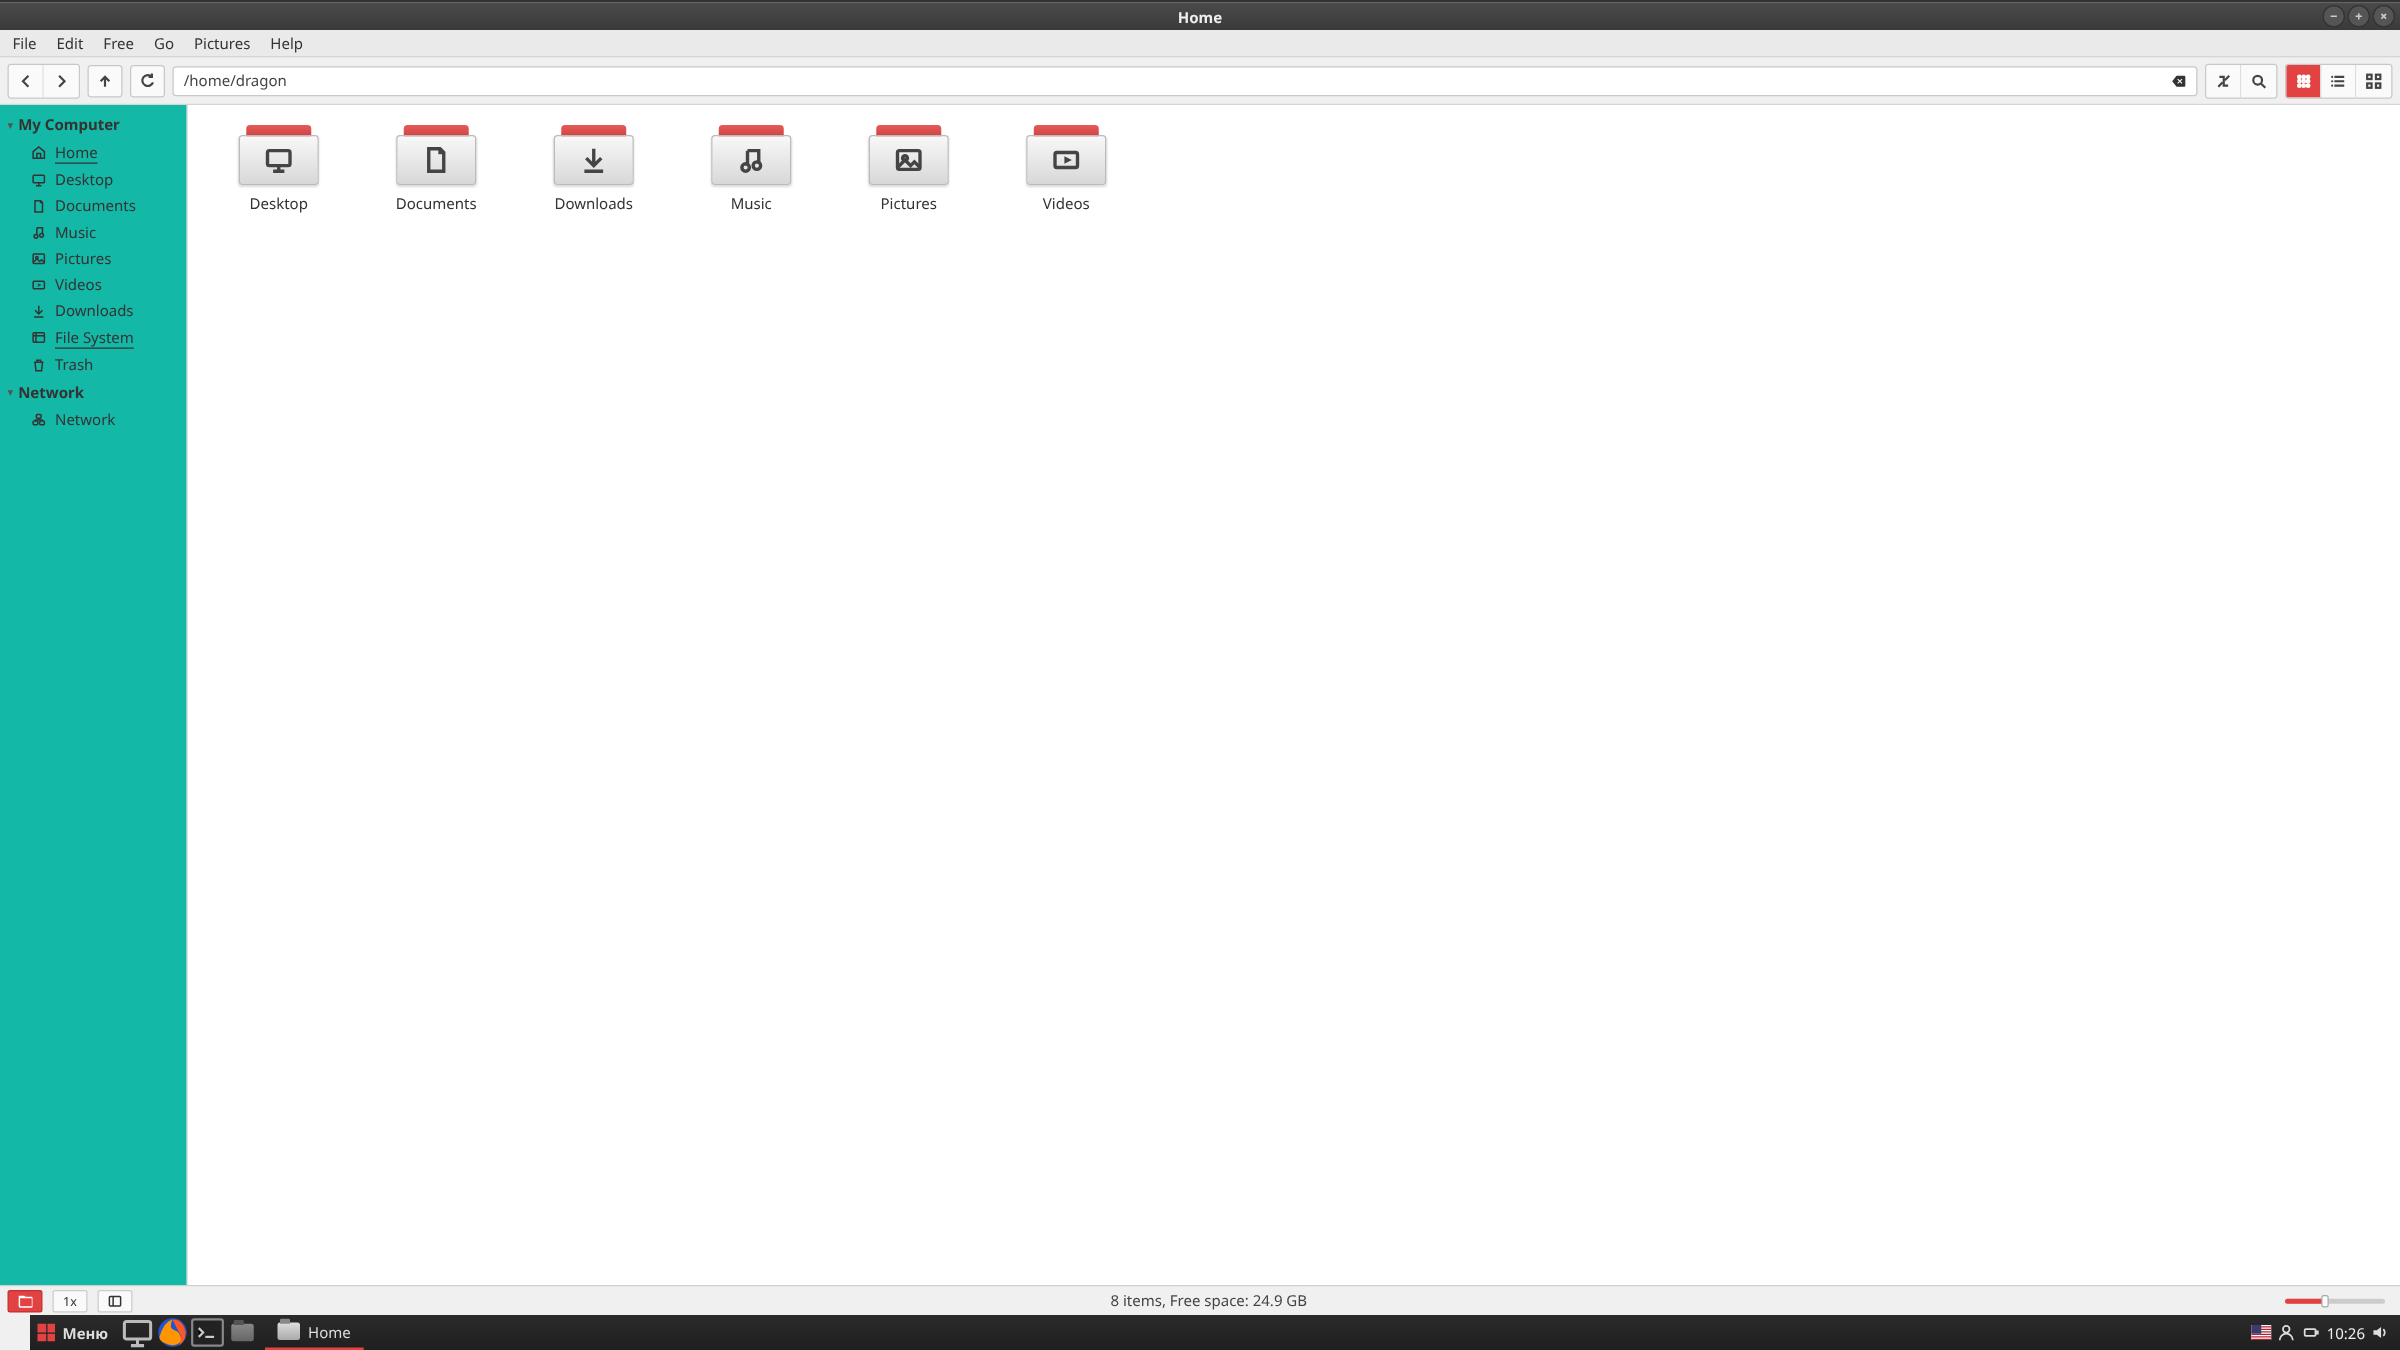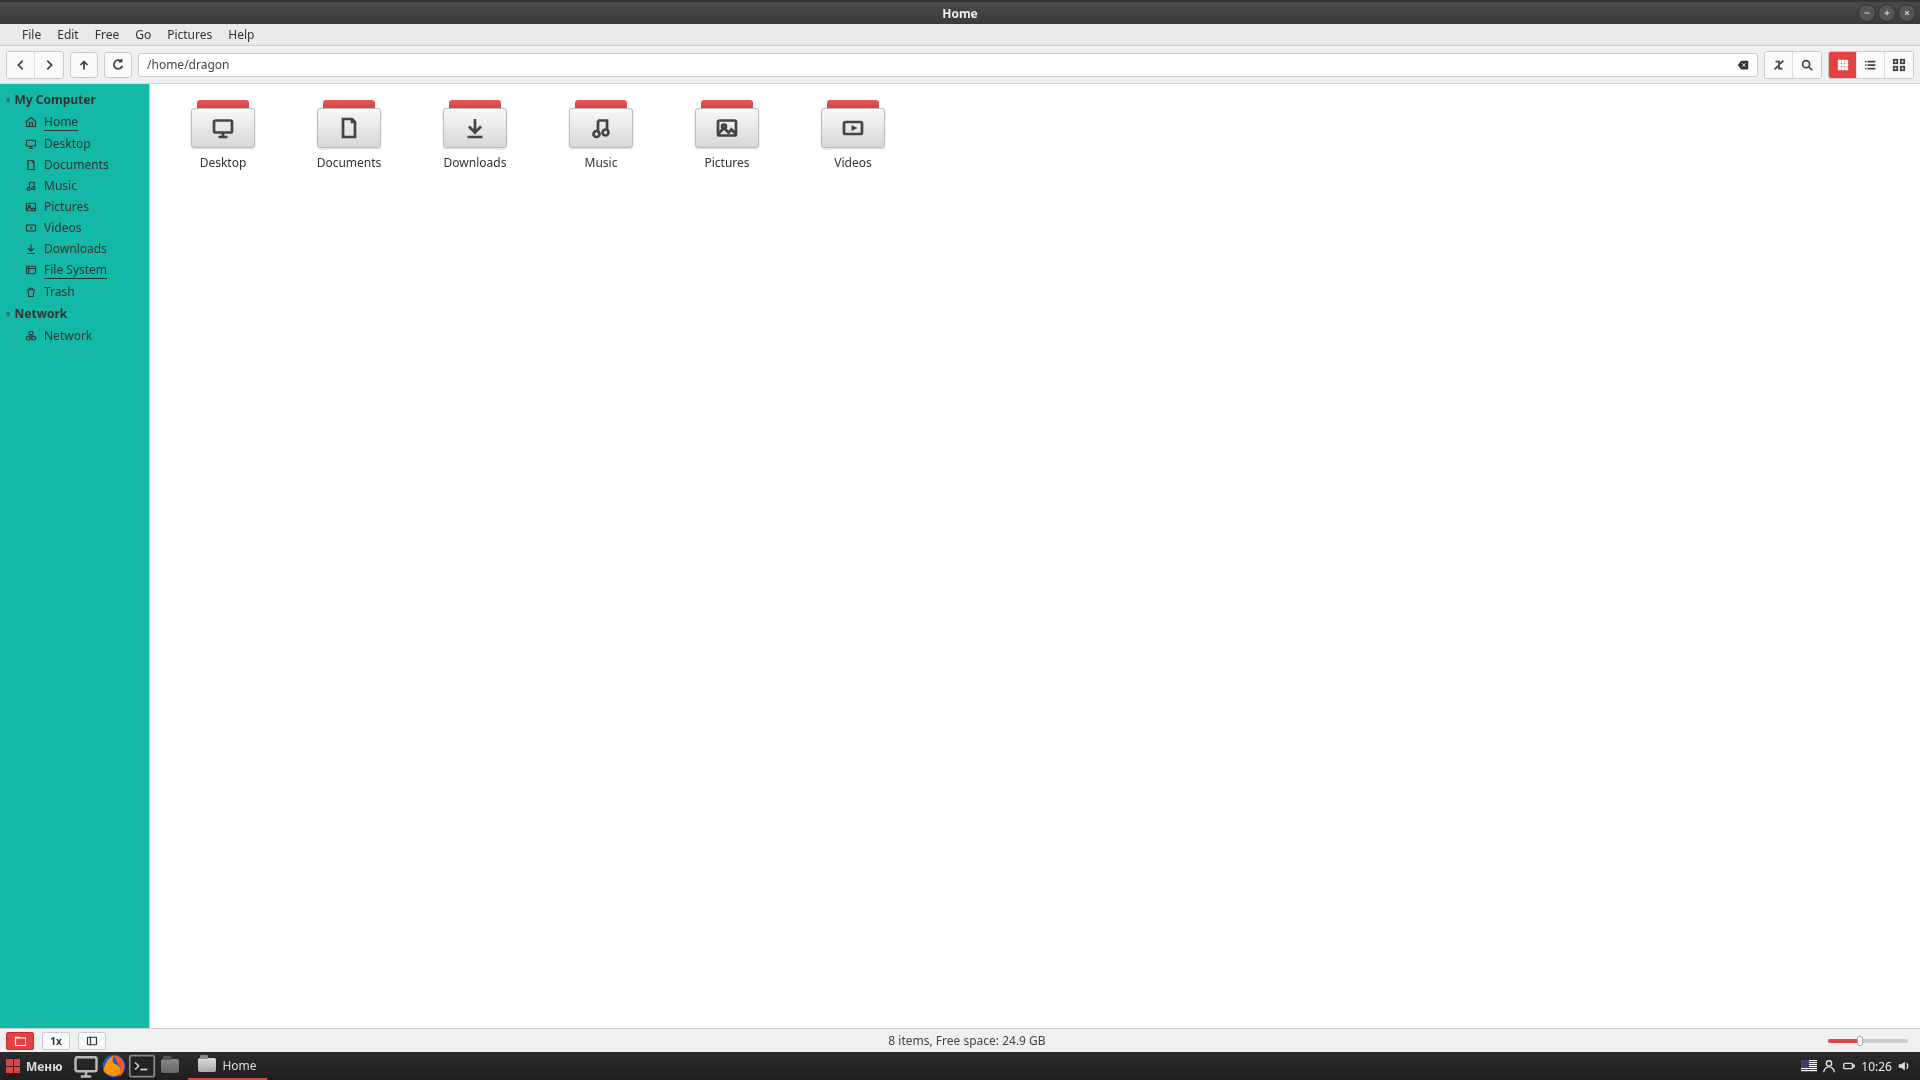--- a/index.html
+++ b/index.html
@@ -6,21 +6,21 @@
   html, body { width: 1920px; height: 1080px; overflow: hidden; background: #f0f0f0; }
   body { display: flex; flex-direction: column; }
 
   
   .titlebar { height: 24px; background: linear-gradient(#4a4a4a,#3a3a3a); color: #eee; display: flex; align-items: center; justify-content: center; position: relative; font-size: 12px; font-weight: bold; border-top: 2px solid #333; }
   .titlebar .win-controls { position: absolute; right: 4px; top: 2px; display: flex; gap: 2px; }
   .win-btn { width: 18px; height: 18px; background: #555; border-radius: 50%; color: #ccc; display: flex; align-items: center; justify-content: center; font-size: 11px; cursor: pointer; border:1px solid #333;}
   .win-btn svg { width: 10px; height: 10px; }
 
   
-  .menubar { height: 22px; background: #eaeaea; border-bottom: 1px solid #d0d0d0; display: flex; align-items: center; font-size: 12px; color: #333; padding: 0 14px; }
+  .menubar { height: 22px; background: #eaeaea; border-bottom: 1px solid #d0d0d0; display: flex; align-items: center; font-size: 12px; color: #333; padding: 0 2px; }
   .menubar span { padding: 3px 8px; cursor: pointer; }
 
   
   .toolbar { height: 38px; background: #f0f0f0; display: flex; align-items: center; padding: 0 6px; gap: 6px; border-bottom: 1px solid #d6d6d6; }
   .btn-group { display: flex; border: 1px solid #c8c8c8; border-radius: 3px; overflow: hidden; }
   .tool-btn { width: 28px; height: 26px; background: #fafafa; display: flex; align-items: center; justify-content: center; cursor: pointer; border-right: 1px solid #ddd; }
   .tool-btn:last-child { border-right: none; }
   .tool-btn.standalone { border: 1px solid #c8c8c8; border-radius: 3px; }
   .tool-btn.active { background: #e24242; color: #fff; }
   .tool-btn svg { width: 14px; height: 14px; stroke: #444; fill: none; stroke-width: 2; }
@@ -42,29 +42,29 @@
   .content { flex: 1; background: #fff; padding: 10px 0 0 10px; display: flex; flex-wrap: wrap; align-content: flex-start; gap: 0; overflow:auto;}
   .folder-item { width: 126px; display: flex; flex-direction: column; align-items: center; padding: 6px 0; font-size: 12px; color: #333; cursor:pointer; }
   .folder-icon { width: 64px; height: 48px; position: relative; margin-bottom: 6px;}
   .folder-back { position:absolute; left:6px; top:0; width:52px; height:12px; background:linear-gradient(#e65a5a,#c83c3c); border-radius:3px 3px 0 0;}
   .folder-front { position:absolute; left:0; top:8px; width:64px; height:40px; background:linear-gradient(#f8f8f8,#d8d8d8); border:1px solid #bbb; border-radius:3px; display:flex; align-items:center; justify-content:center; box-shadow: 0 1px 2px rgba(0,0,0,0.15);}
   .folder-front svg { width: 24px; height: 24px; stroke:#444; fill:none; stroke-width:1.8; }
 
   
   .statusbar { height: 24px; background: #f0f0f0; border-top: 1px solid #d0d0d0; display: flex; align-items: center; font-size: 12px; color: #444; padding: 0 6px; }
   .statusbar .left-btns { display: flex; gap: 8px; align-items:center; }
-  .status-btn { width: 28px; height: 18px; border: 1px solid #ccc; border-radius: 2px; background:#fafafa; display:flex; align-items:center; justify-content:center; cursor:pointer; font-size:10px; color:#333;font-weight:bold;}
+  .status-btn { width: 28px; height: 18px; border: 1px solid #ccc; border-radius: 2px; background:#fafafa; display:flex; align-items:center; justify-content:center; cursor:pointer; font-size:10px; color:#333;}
   .status-btn.red { background:#e24242; border-color:#c03030; color:#fff;}
   .statusbar .center { flex:1; text-align:center; }
   .slider { width: 80px; height: 4px; background: #ccc; border-radius: 2px; position: relative; margin-left:auto; margin-right:6px;}
   .slider .fill { position:absolute; left:0; top:0; height:100%; width:40%; background:#e24242; border-radius:2px;}
   .slider .thumb { position:absolute; left:40%; top:-3px; width:6px; height:10px; background:#fafafa; border:1px solid #aaa; border-radius:2px; transform:translateX(-50%);}
 
   
-  .taskbar { height: 28px; background: linear-gradient(#2b2b2b,#1f1f1f); display: flex; align-items: center; color: #ddd; font-size: 12px; padding-right:8px;}
+  .taskbar { height: 28px; background: linear-gradient(#2b2b2b,#1f1f1f); display: flex; align-items: center; color: #ddd; font-size: 12px; padding-right:8px;margin-left:24px;}
   .menu-btn { display: flex; align-items: center; gap: 6px; padding: 0 10px 0 6px; height: 100%; cursor: pointer; font-weight:bold;}
   .menu-logo { width: 14px; height: 14px; display:grid; grid-template-columns:1fr 1fr; grid-template-rows:1fr 1fr; gap:1px;}
   .menu-logo div{ background:#e24242;}
   .task-app { height: 100%; width:28px; display:flex; align-items:center; justify-content:center; cursor:pointer;}
   .task-window { display:flex; align-items:center; gap:6px; padding: 0 10px; height:100%; border-bottom: 2px solid #e24242; cursor:pointer; margin-left:4px;}
   .task-window .mini-folder { width:18px; height:14px; background:linear-gradient(#ddd,#aaa); border-radius:2px; position:relative;}
   .task-window .mini-folder::before { content:""; position:absolute; top:-3px; left:2px; width:8px; height:4px; background:#888; border-radius:1px 1px 0 0;}
   .tray { margin-left: auto; display:flex; align-items:center; gap:4px; color:#ddd;}
   .tray-ic { width:16px; height:16px; display:flex; align-items:center; justify-content:center; cursor:pointer;}
   .tray-ic svg { width:14px; height:14px; stroke:#ddd; fill:none; stroke-width:1.6;}

